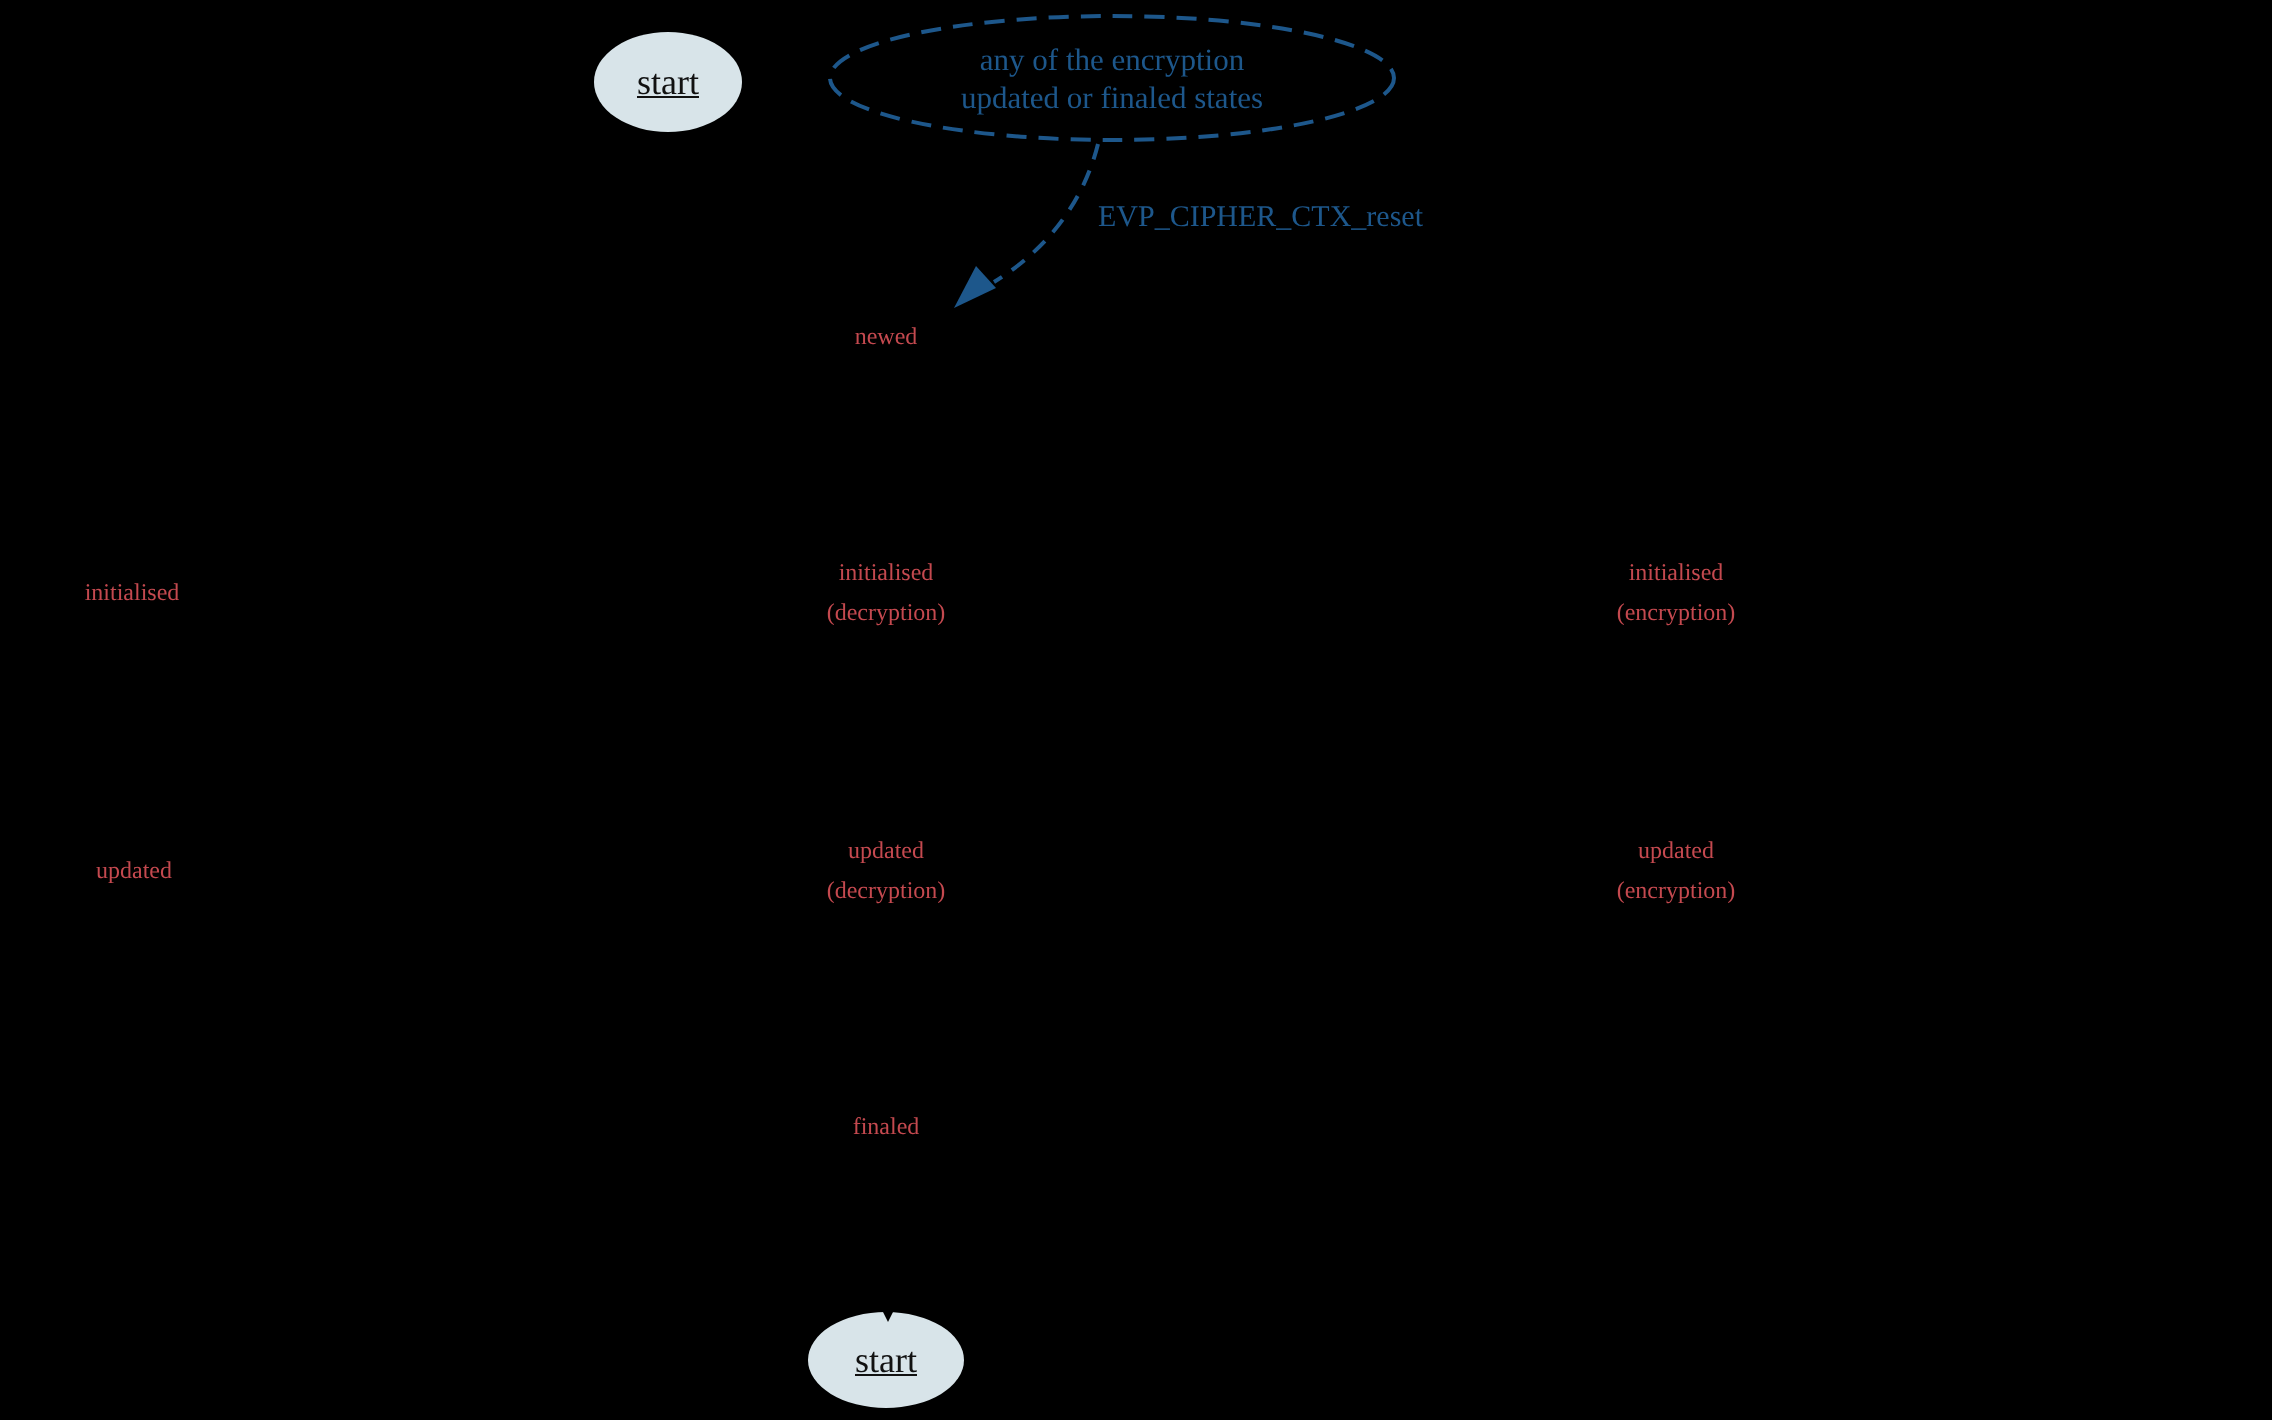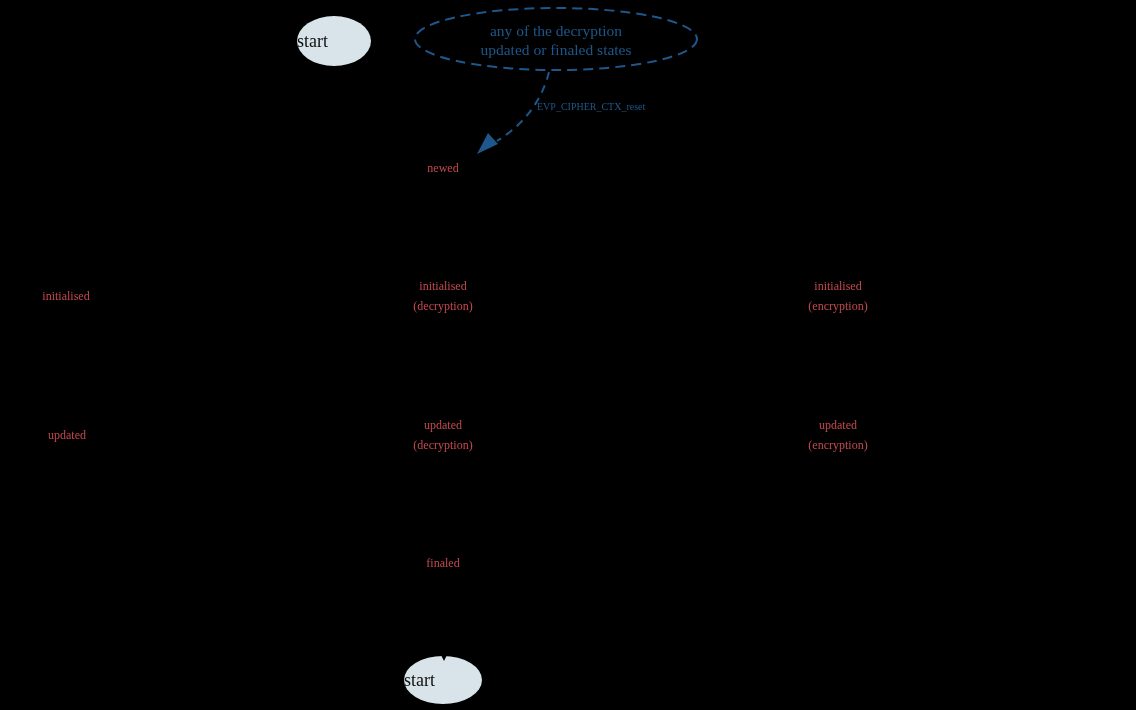--- a/index.html
+++ b/index.html
@@ -21,53 +21,55 @@
   .center{transform:translate(-50%,-50%);text-align:center;}
   .state-lbl{
     color:var(--state);
     font-size:12px;
     line-height:20px;
     white-space:nowrap;
   }
   .term-ellipse{
     background:var(--term-fill);
     border-radius:50%;
-    display:flex;align-items:center;
+    display:flex;align-items:center;justify-content:center;
     color:var(--term-text);
     font-size:18px;
+    text-decoration:underline;
   }
   .dashed-ellipse-text{
     color:var(--blue);
     font-size:15.5px;
     line-height:19px;
     white-space:nowrap;
     z-index:6;
   }
   .edge-lbl{
     color:var(--blue);
-    font-size:10px;
+    font-size:15px;
     white-space:nowrap;
     z-index:6;
+    margin-left:12px;
   }
   #overlay{
     position:absolute;left:0;top:0;width:1136px;height:710px;
     z-index:5;pointer-events:none;
   }
 </style>
 </head>
 <body>
 
 <div id="canvas">
 
   <div class="abs term-ellipse" style="left:297px;top:16px;width:74px;height:50px;">
     <span>start</span>
   </div>
 
   <div class="abs center dashed-ellipse-text" style="left:556px;top:40px;">
-    <div>any of the decryption</div>
+    <div>any of the encryption</div>
     <div>updated or finaled states</div>
   </div>
 
   <div class="abs edge-lbl" style="left:537px;top:101px;">EVP_CIPHER_CTX_reset</div>
 
   <div class="abs center state-lbl" style="left:443px;top:168px;">newed</div>
 
   <div class="abs center state-lbl" style="left:66px;top:296px;">initialised</div>
 
   <div class="abs center state-lbl" style="left:443px;top:296px;">

